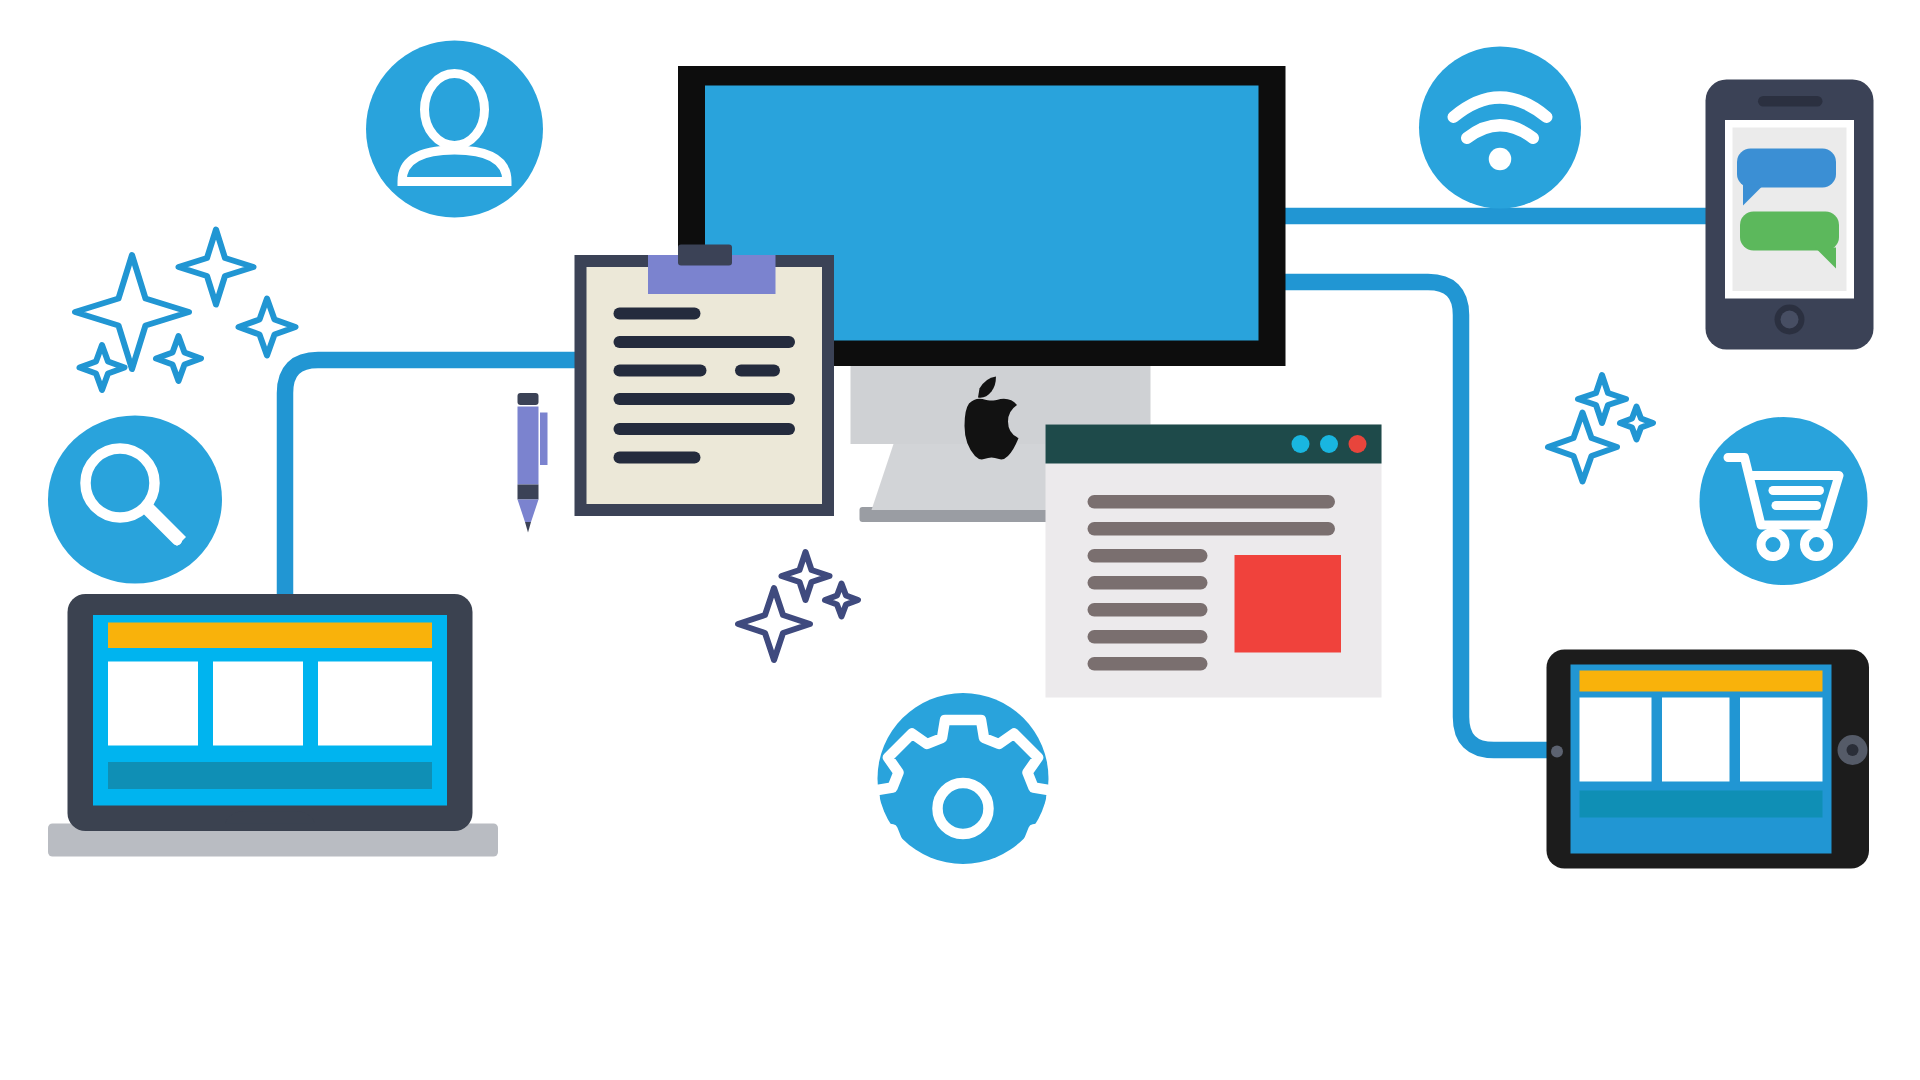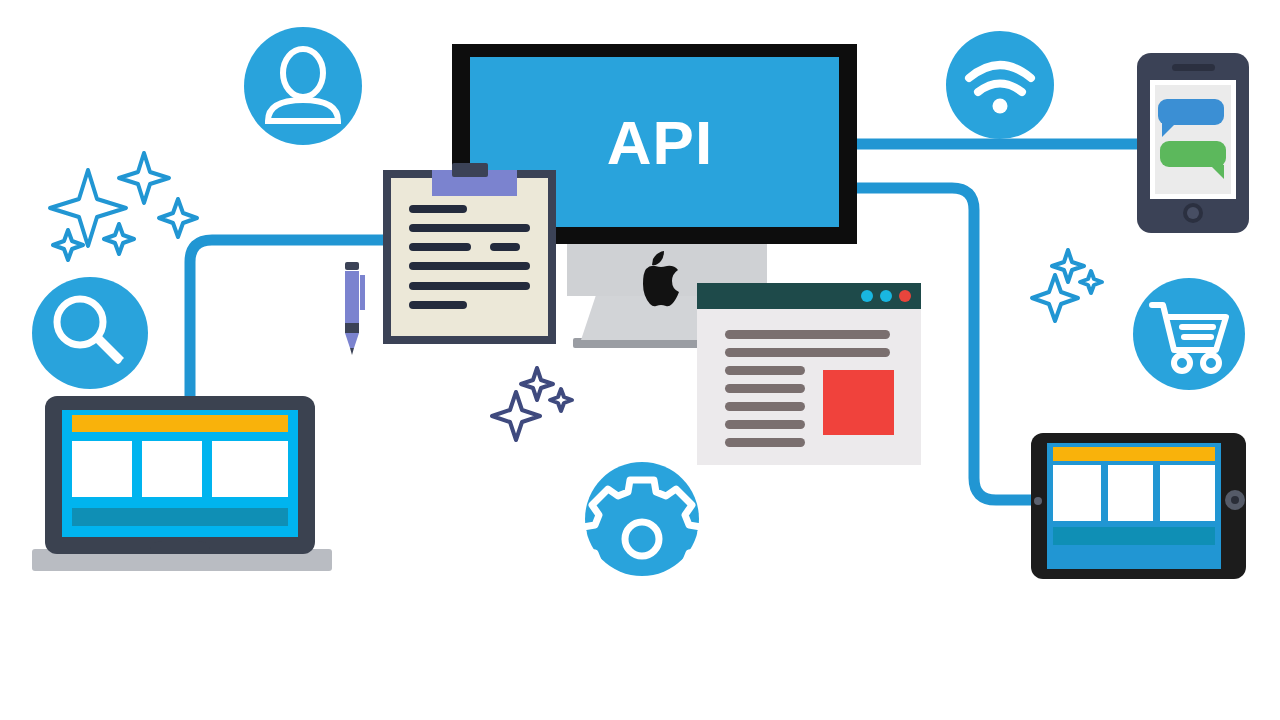--- a/index.html
+++ b/index.html
@@ -232,15 +232,14 @@
       <rect x="1108" y="465" width="45" height="56" fill="#ffffff"></rect>
       <rect x="1160" y="465" width="55" height="56" fill="#ffffff"></rect>
       <rect x="1053" y="527" width="162" height="18" fill="#0f8fb5"></rect>
       <circle cx="1038" cy="501" r="4" fill="#5c6270"></circle>
       <circle cx="1235" cy="500" r="10" fill="#555b68"></circle>
       <circle cx="1235" cy="500" r="4" fill="#2a2e38"></circle>
     </g>
 
   </svg>
 
-  <div class="api-label">API</div>
 
 </div>
 
 </body></html>

